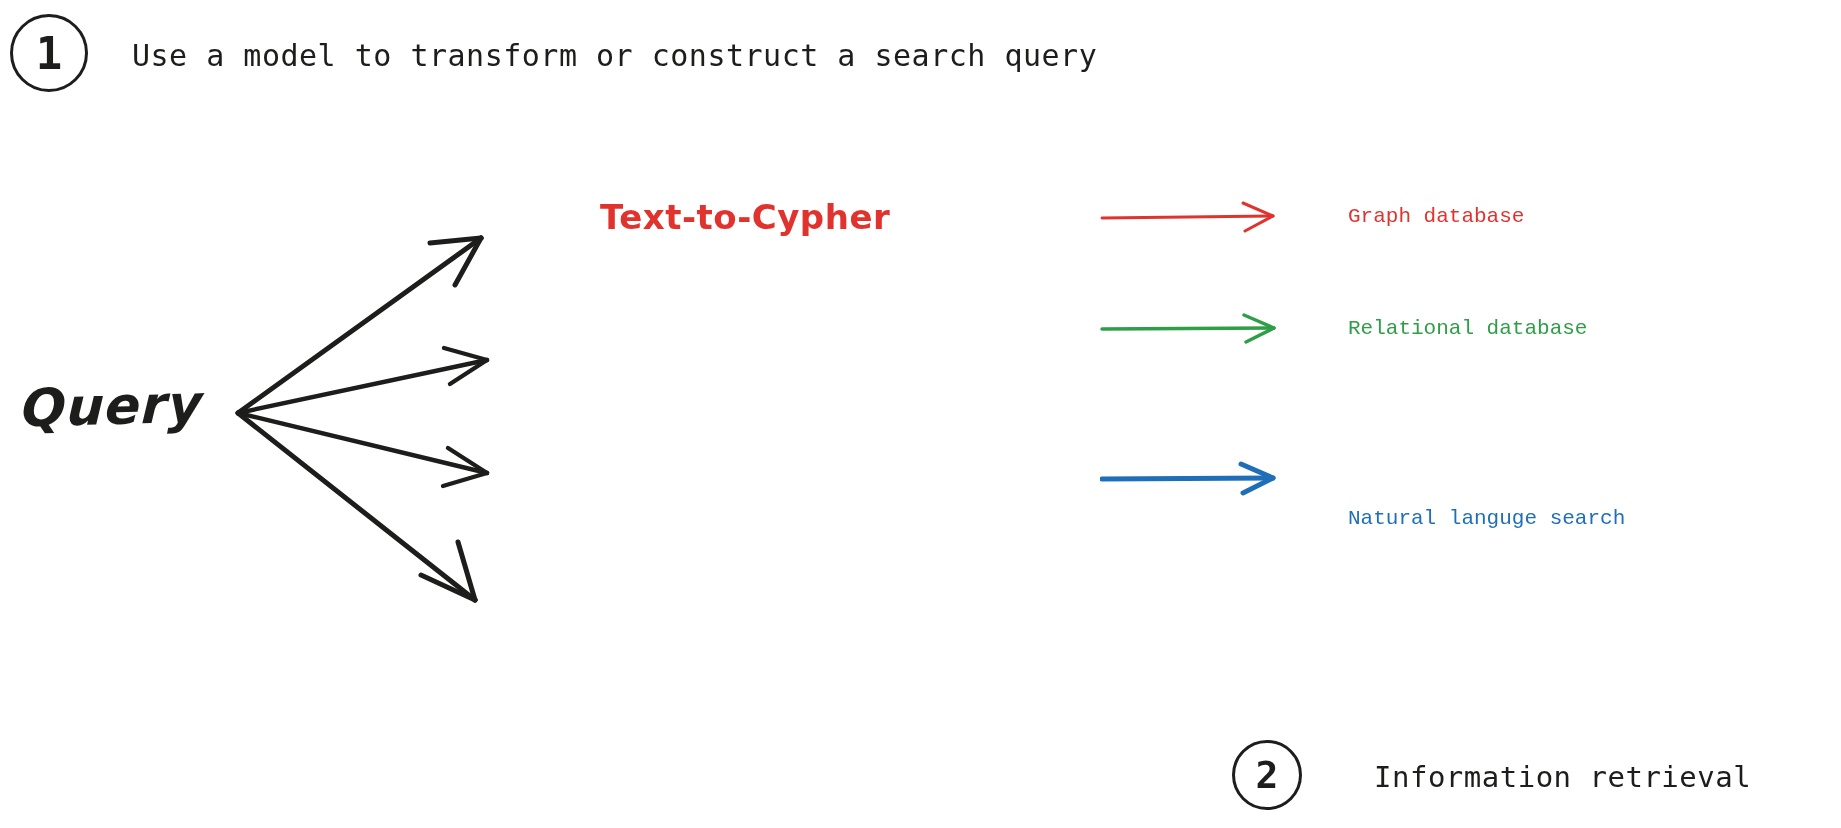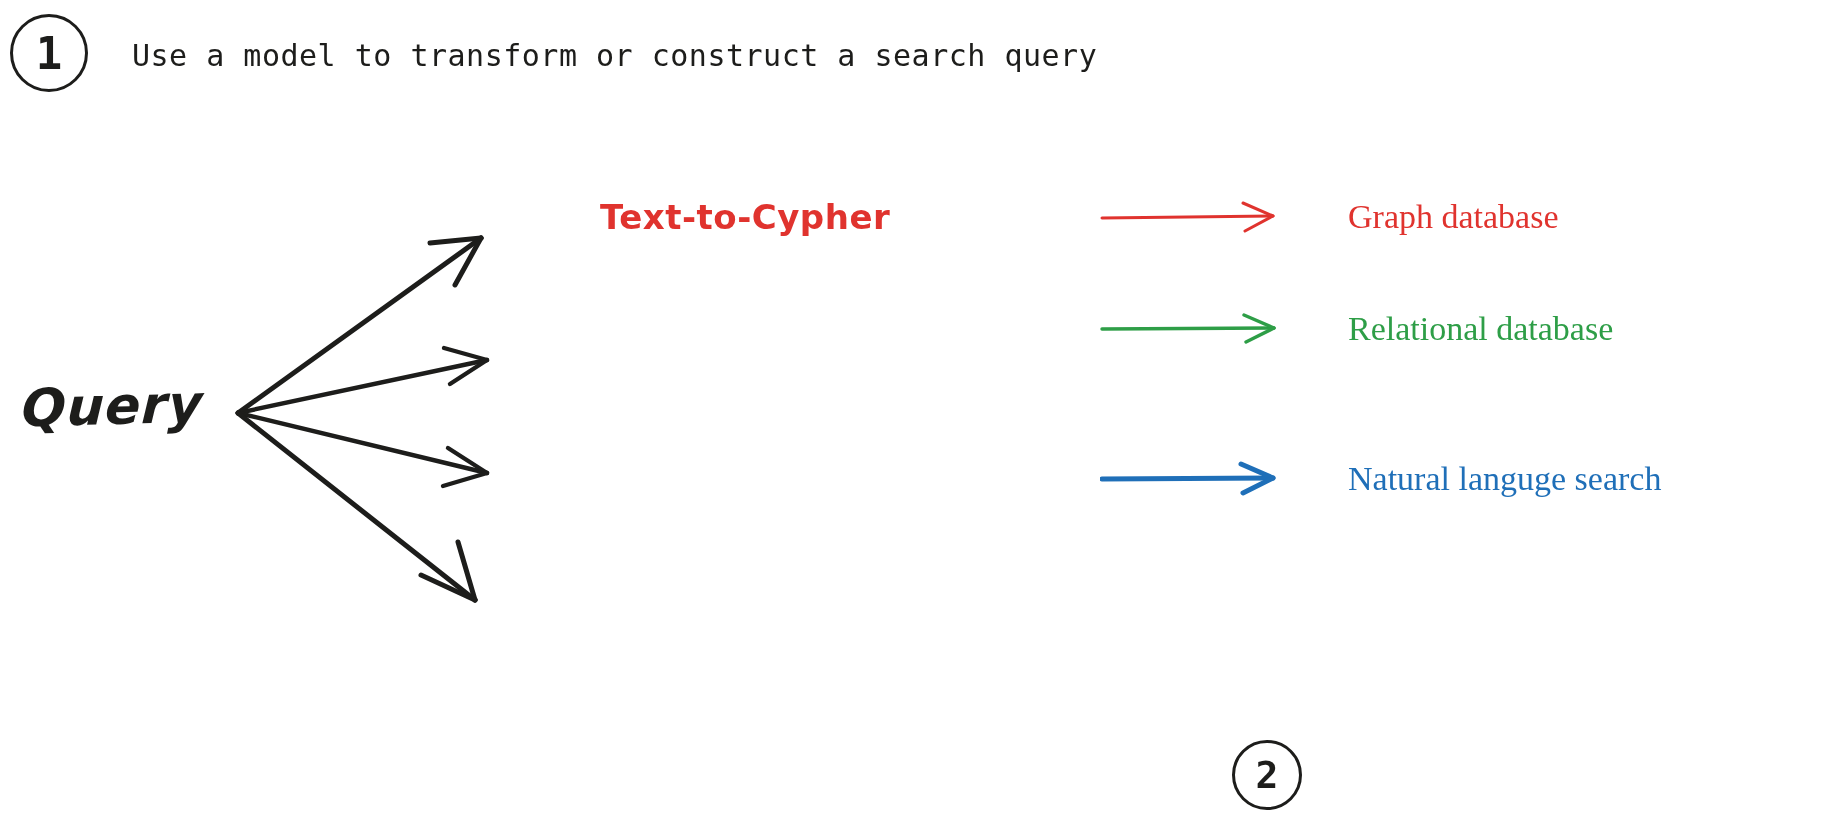--- a/index.html
+++ b/index.html
@@ -111,22 +111,22 @@
     position: absolute;
     left: 1100px;
     top: 0;
     width: 180px;
     height: 44px;
   }
   .row-target {
     position: absolute;
     left: 1348px;
     top: 0;
-    font-family: Liberation Serif, serif;
-    font-size: 34px;
+    font-family: Liberation Mono, monospace;
+    font-size: 21px;
     letter-spacing: 0px;
     white-space: nowrap;
     line-height: 44px;
   }
 </style>
 </head>
 <body style="background: rgb(255, 255, 255);">
 
 <div class="canvas">
 
@@ -182,21 +182,22 @@
   </div>
 
   <div class="row" style="top:457px">
     <svg class="row-arrow" viewBox="0 0 180 44" xmlns="http://www.w3.org/2000/svg">
       <g fill="none" stroke-linecap="round" stroke-linejoin="round" stroke="#1f6fb8" stroke-width="5">
         <path d="M2,22 L171,21"></path>
         <path d="M141,7 L173,21"></path>
         <path d="M143,36 L173,21"></path>
       </g>
     </svg>
-    <div class="row-target" style="color: rgb(31, 111, 184);">Natural languge search</div>
+    <div class="row-target" style="color: rgb(31, 111, 184); margin-top: 40px;">Natural languge search</div>
   </div>
 
 
   <div class="step-badge badge-2">
     <span>2</span>
   </div>
+  <div class="step-title title-2">Information retrieval</div>
 
 </div>
 
 </body></html>

